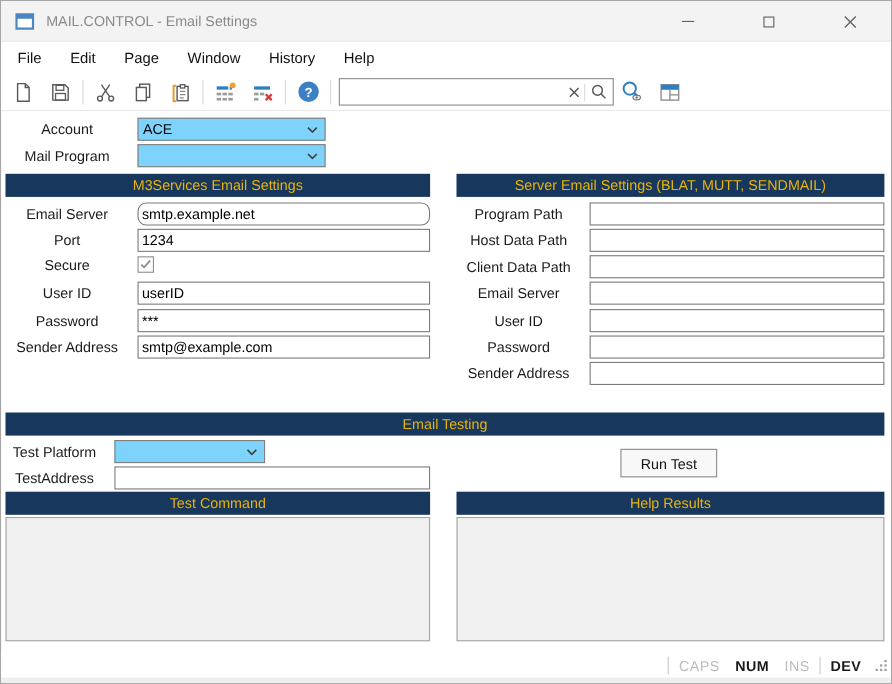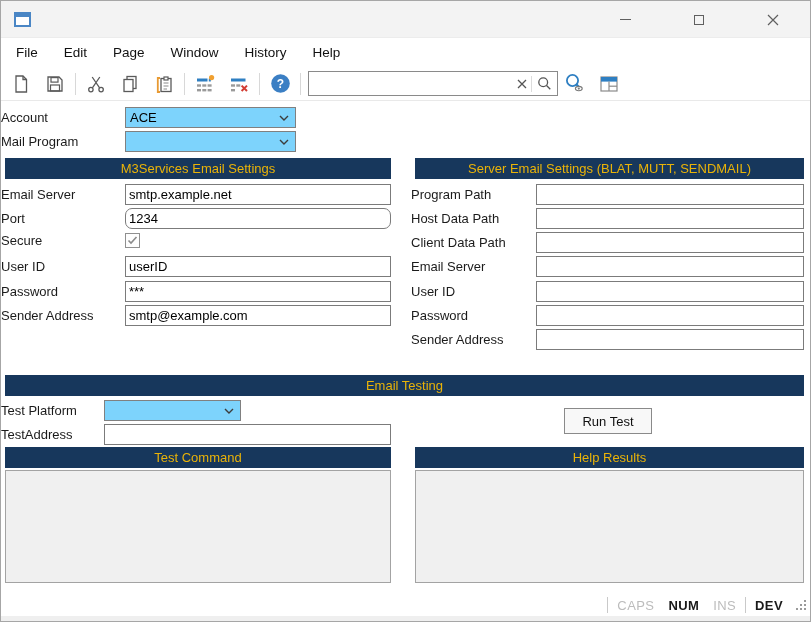--- a/index.html
+++ b/index.html
@@ -31,21 +31,21 @@
   .tbtn { width:34px; height:30px; display:flex; align-items:center; justify-content:center;
           background:transparent; border:none; }
   .tsep { width:1px; height:22px; background:#d8d8d8; margin:0 3px; }
   .searchbox { width:250px; height:25px; border:1px solid #8a8a8a; background:#fff;
                display:flex; align-items:center; margin-left:4px; padding:0 5px 0 4px; }
   .searchbox input { flex:1; min-width:0; border:none; outline:none; font-size:13px;
                      font-family:"Liberation Sans",sans-serif; }
   .sdiv { width:1px; height:16px; background:#dcdcdc; margin:0 5px 0 3px; }
 
   
-  .flabel { position:absolute; font-size:13px; color:#1b1b1b; text-align:left; line-height:21px; }
+  .flabel { position:absolute; font-size:13px; color:#1b1b1b; text-align:center; line-height:21px; }
   .finput { position:absolute; height:21px; border:1px solid #7b7b7b; background:#fff;
             font-family:"Liberation Sans",sans-serif; font-size:13px; color:#000;
             padding:0 3px; outline:none; }
   .combo { position:absolute; height:21px; border:1px solid #808080; background:#7dd3fc;
            display:flex; align-items:center; justify-content:space-between; padding:0 6px 0 4px; }
   .combo-value { font-size:13px; color:#000; }
   .sec-hdr { position:absolute; height:21px; background:#17375c; color:#eab308; font-size:13px;
              text-align:center; line-height:21px; }
   .checkbox { position:absolute; width:15px; height:15px; border:1px solid #8f8f8f;
               background:#fdfdfd; display:flex; align-items:center; justify-content:center; }
@@ -64,20 +64,21 @@
   .grip { margin-left:5px; display:flex; }
   .bottom-edge { position:absolute; left:0; right:0; bottom:0; height:5px; background:#efefef; }
 </style>
 </head>
 <body>
 
 <div class="window">
 
   <div class="titlebar">
     <span class="app-icon"></span>
+    <span class="title-text">MAIL.CONTROL - Email Settings</span>
     <div class="win-controls">
       <button class="wbtn">
           <span class="min-glyph"></span>
         </button>
       <button class="wbtn">
           <span class="max-glyph"></span>
         </button>
       <button class="wbtn">
         <svg width="12" height="12" viewBox="0 0 12 12">
             <path d="M1 1 L11 11 M11 1 L1 11" stroke="#5f5f5f" stroke-width="1.2" fill="none"></path>
@@ -202,24 +203,24 @@
   <div class="combo" style="left:124px;top:130px;width:171px">
     <span class="combo-value"></span>
     <svg width="10" height="6" viewBox="0 0 10 6">
         <path d="M1 1 L5 5 L9 1" stroke="#3c3c3c" stroke-width="1.4" fill="none"></path>
       </svg>
   </div>
 
   <div class="sec-hdr" style="left:4px;top:157px;width:386px">M3Services Email Settings</div>
 
   <label class="flabel" style="left:0;top:183px;width:120px">Email Server</label>
-  <input class="finput" style="left: 124px; top: 183px; width: 266px;" value="smtp.example.net">
+  <input class="finput" style="left: 124px; top: 183px; width: 266px; border-radius: 8px;" value="smtp.example.net">
 
   <label class="flabel" style="left:0;top:207px;width:120px">Port</label>
-  <input class="finput" style="left: 124px; top: 207px; width: 266px; border-radius: 7px;" value="1234">
+  <input class="finput" style="left: 124px; top: 207px; width: 266px;" value="1234">
 
   <label class="flabel" style="left:0;top:229px;width:120px">Secure</label>
   <div class="checkbox" style="left:124px;top:232px">
     <svg width="11" height="11" viewBox="0 0 11 11">
         <path d="M1.5 5.5 L4 8 L9.5 2" stroke="#8a8a8a" stroke-width="1.6" fill="none"></path>
       </svg>
   </div>
 
   <label class="flabel" style="left:0;top:255px;width:120px">User ID</label>
   <input class="finput" style="left: 124px; top: 255px; width: 266px;" value="userID">

